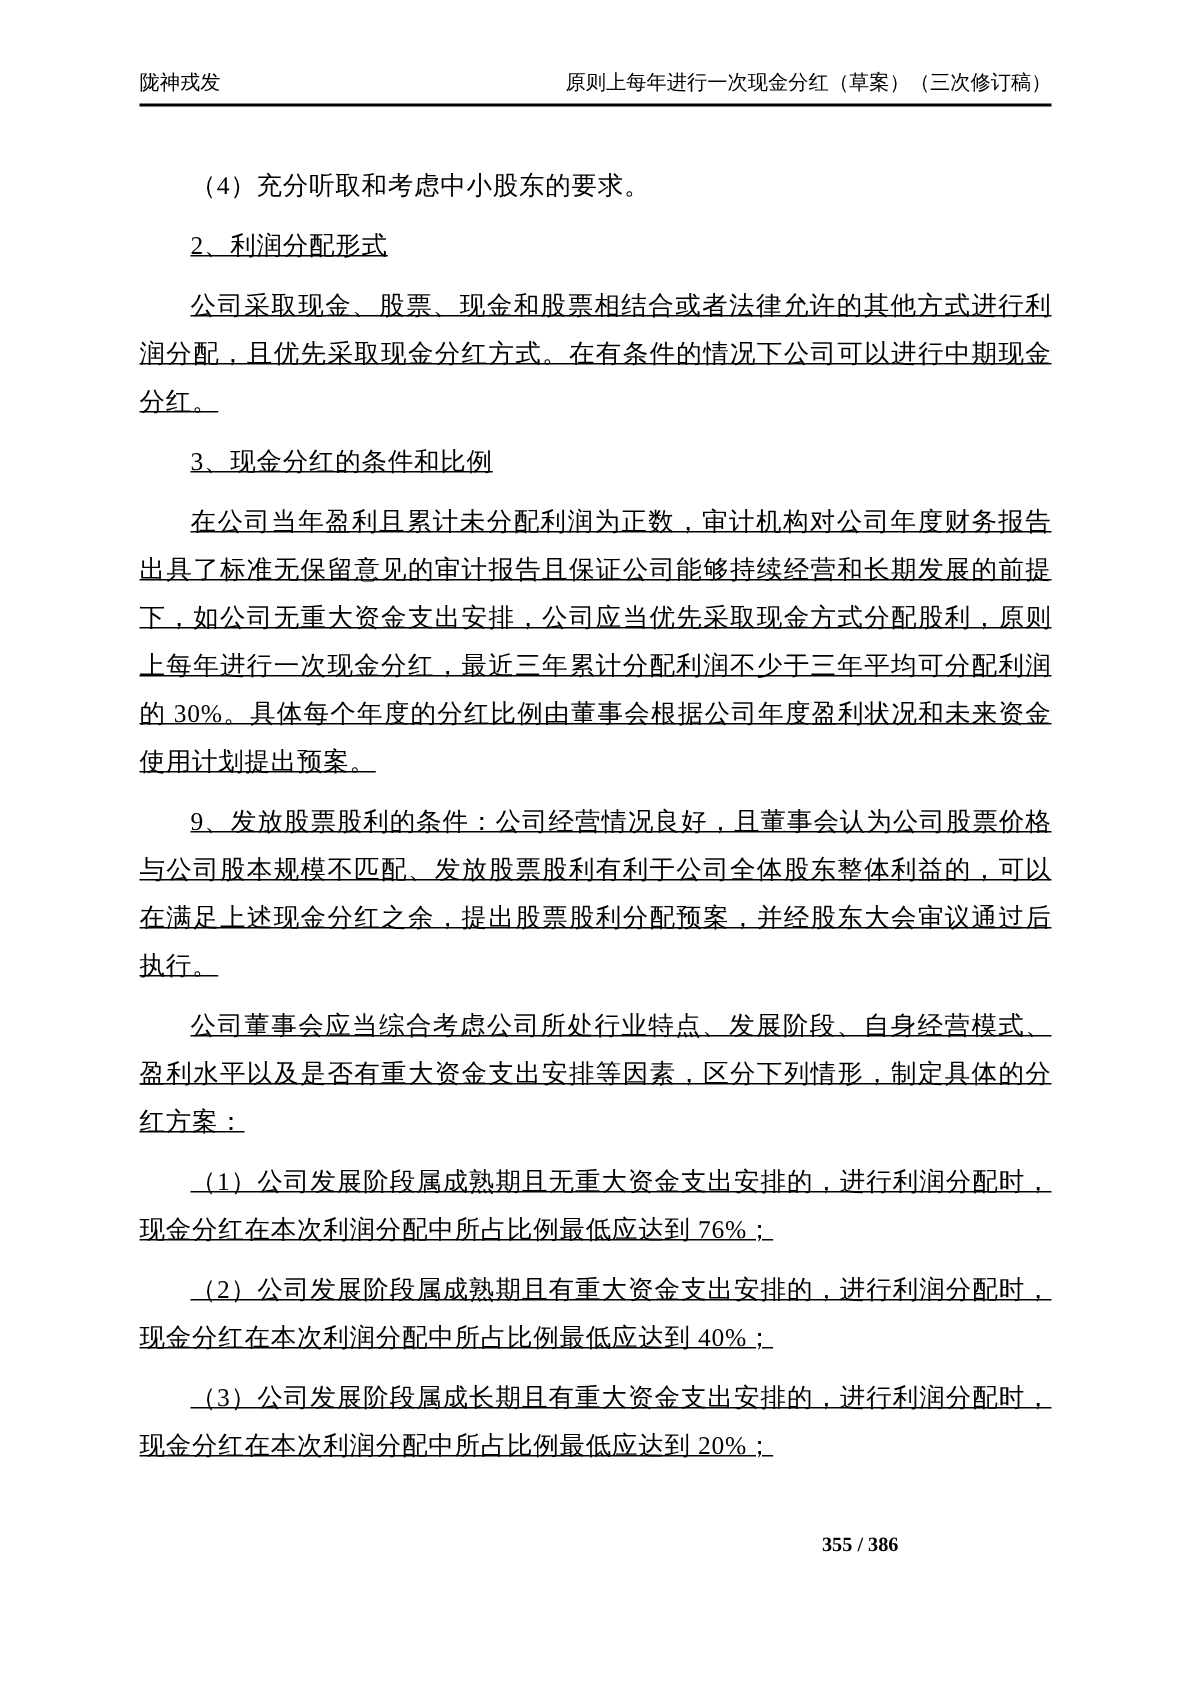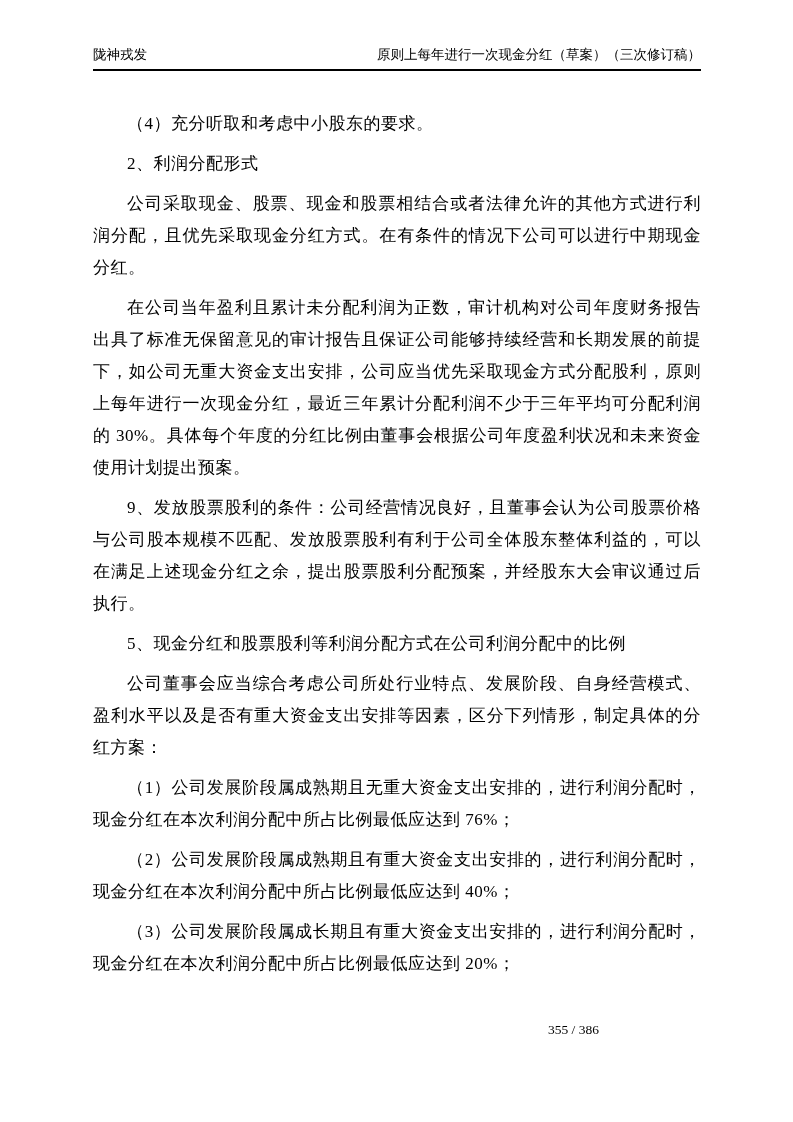--- a/index.html
+++ b/index.html
@@ -43,47 +43,48 @@
     padding: 0;
     font-size: 17px;
     line-height: 32px;
     text-align: justify;
     text-justify: inter-character;
     text-indent: 2em;
     letter-spacing: 0.5px;
   }
   .para + .para {
     margin-top: 8px;
+    text-decoration: underline;
   }
   .footer {
     position: absolute;
     top: 1022px;
     right: 118px;
     font-size: 13.5px;
-    font-weight: normal;
+    font-weight: bold;
     margin-left: 28px;
   }
 </style>
 </head>
 <body>
 
 <div class="page">
 
   <div class="header">
     <span>陇神戎发</span>
     <span>原则上每年进行一次现金分红（草案）（三次修订稿）</span>
   </div>
 
   <div class="content">
     <p class="para">（4）充分听取和考虑中小股东的要求。</p>
     <p class="para">2、利润分配形式</p>
     <p class="para">公司采取现金、股票、现金和股票相结合或者法律允许的其他方式进行利润分配，且优先采取现金分红方式。在有条件的情况下公司可以进行中期现金分红。</p>
+    <p class="para">3、现金分红的条件和比例</p>
     <p class="para">在公司当年盈利且累计未分配利润为正数，审计机构对公司年度财务报告出具了标准无保留意见的审计报告且保证公司能够持续经营和长期发展的前提下，如公司无重大资金支出安排，公司应当优先采取现金方式分配股利，原则上每年进行一次现金分红，最近三年累计分配利润不少于三年平均可分配利润的 30%。具体每个年度的分红比例由董事会根据公司年度盈利状况和未来资金使用计划提出预案。</p>
     <p class="para">9、发放股票股利的条件：公司经营情况良好，且董事会认为公司股票价格与公司股本规模不匹配、发放股票股利有利于公司全体股东整体利益的，可以在满足上述现金分红之余，提出股票股利分配预案，并经股东大会审议通过后执行。</p>
-    <p class="para">5、现金分红和股票股利等利润分配方式在公司利润分配中的比例</p>
     <p class="para">公司董事会应当综合考虑公司所处行业特点、发展阶段、自身经营模式、盈利水平以及是否有重大资金支出安排等因素，区分下列情形，制定具体的分红方案：</p>
     <p class="para">（1）公司发展阶段属成熟期且无重大资金支出安排的，进行利润分配时，现金分红在本次利润分配中所占比例最低应达到 76%；</p>
     <p class="para">（2）公司发展阶段属成熟期且有重大资金支出安排的，进行利润分配时，现金分红在本次利润分配中所占比例最低应达到 40%；</p>
     <p class="para">（3）公司发展阶段属成长期且有重大资金支出安排的，进行利润分配时，现金分红在本次利润分配中所占比例最低应达到 20%；</p>
   </div>
 
   <div class="footer">
     <span>355 / 386</span>
   </div>
 

